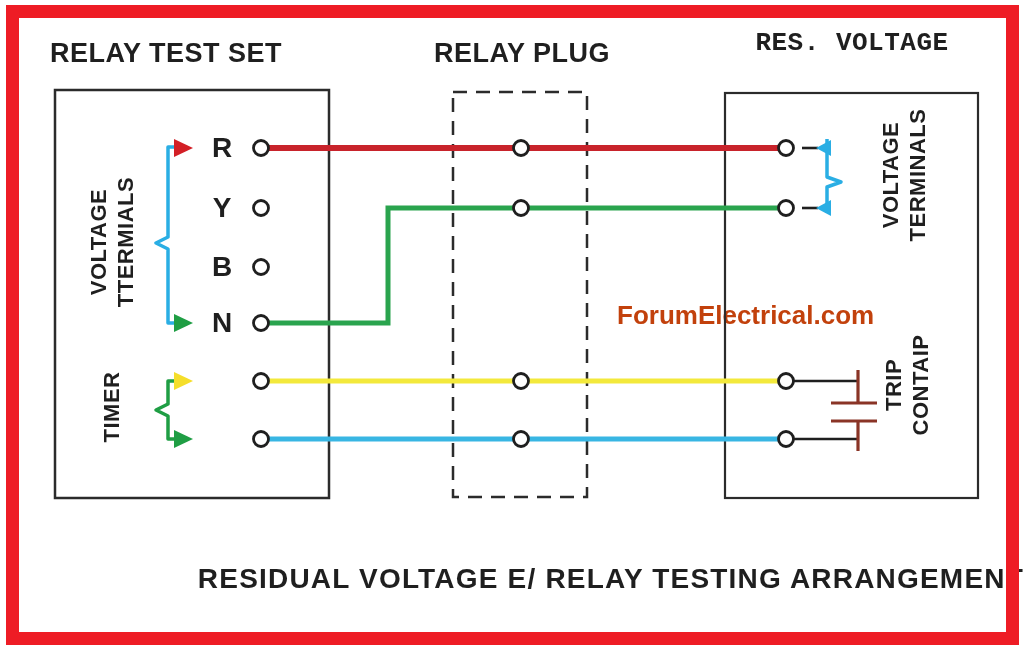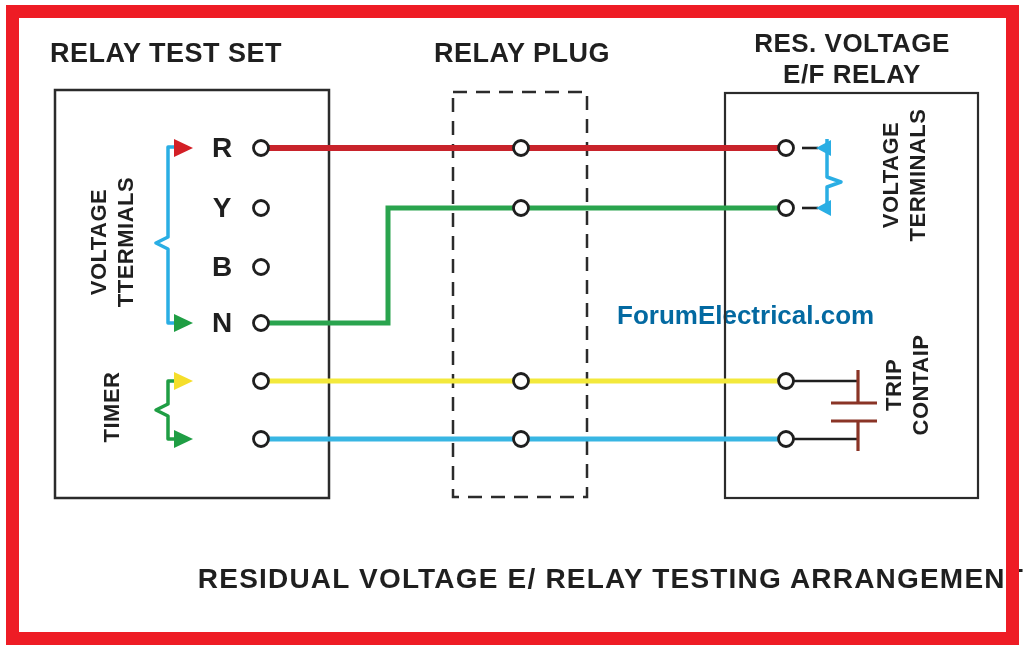--- a/index.html
+++ b/index.html
@@ -7,38 +7,38 @@
     position:relative;width:1024px;height:651px;background:#ffffff;
     font-family:"Liberation Sans", sans-serif;overflow:hidden;
   }
   .frame{
     position:absolute;left:6px;top:5px;right:5px;bottom:6px;
     border:13px solid #ee1c25;pointer-events:none;
   }
   svg.overlay{position:absolute;left:0;top:0;}
   .txt{position:absolute;color:#1f1f1f;font-weight:bold;white-space:nowrap;}
   .title{font-size:27px;letter-spacing:.5px;text-align:center;}
-  .title2{font-size:26px;line-height:31px;letter-spacing:.5px;text-align:center;white-space:normal;}
+  .title2{font-size:26px;line-height:31px;letter-spacing:.5px;text-align:center;white-space:normal;font-family:Liberation Mono, monospace;}
   .term-letter{font-size:28px;width:36px;text-align:center;line-height:34px;}
   .vlabel{
     font-size:22px;line-height:27px;text-align:center;letter-spacing:.5px;
     transform:translate(-50%,-50%) rotate(-90deg);white-space:nowrap;
   }
   .watermark{font-size:26px;font-weight:bold;letter-spacing:0;color:#e0645f;}
   .caption{
     left:0;width:1024px;top:562px;text-align:right;
     font-size:28px;letter-spacing:1.2px;line-height:34px;
   }
 </style>
 </head>
 <body>
 
 <div class="stage">
 
-  <div class="txt watermark" style="left: 617px; top: 300px; color: #0369a1;">ForumElectrical.com</div>
+  <div class="txt watermark" style="left: 617px; top: 300px; color: #c2410c;">ForumElectrical.com</div>
 
   <svg class="overlay" width="1024" height="651" viewBox="0 0 1024 651">
 
     <rect x="55" y="90" width="274" height="408" fill="none" stroke="#2b2b2b" stroke-width="2.5" style="stroke: rgb(43, 43, 43);"></rect>
     <rect x="453" y="92" width="134" height="405" fill="none" stroke="#222222" stroke-width="2.5" stroke-dasharray="14 9" style="stroke: rgb(43, 43, 43);"></rect>
     <rect x="725" y="93" width="253" height="405" fill="none" stroke="#2b2b2b" stroke-width="2.2" style="stroke: rgb(43, 43, 43);"></rect>
 
     <path d="M268 148 H779" fill="none" stroke="#c8232b" stroke-width="6" style="stroke: rgb(200, 35, 43);"></path>
     <path d="M268 323 H388 V208 H779" fill="none" stroke="#2aa44e" stroke-width="5" style="stroke: rgb(42, 164, 78);"></path>
     <path d="M268 381 H779" fill="none" stroke="#f3e93c" stroke-width="5" style="stroke: rgb(243, 233, 60);"></path>
@@ -87,21 +87,20 @@
       <circle cx="786" cy="439" r="7.5"></circle>
     </g>
   </svg>
 
   <div class="txt title" style="left:40px;top:38px;width:252px;">RELAY TEST SET</div>
 
   <div class="txt title" style="left:430px;top:38px;width:184px;">RELAY PLUG</div>
 
   <div class="txt title2" style="left:727px;top:28px;width:250px;">
     <div>RES. VOLTAGE</div>
-    <div>E/F RELAY</div>
   </div>
 
   <div class="txt term-letter" style="left:204px;top:131px;">R</div>
   <div class="txt term-letter" style="left:204px;top:191px;">Y</div>
   <div class="txt term-letter" style="left:204px;top:250px;">B</div>
   <div class="txt term-letter" style="left:204px;top:306px;">N</div>
 
   <div class="txt vlabel" style="left:112px;top:242px;">
     <div>VOLTAGE</div>
     <div>TTERMIALS</div>

